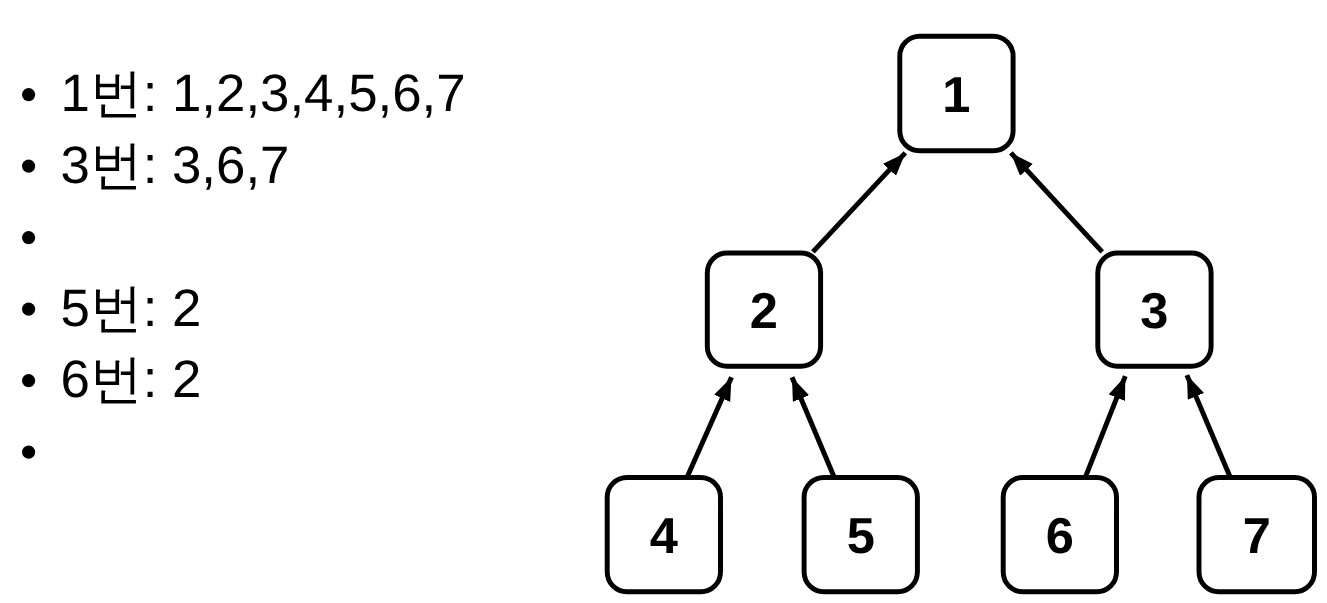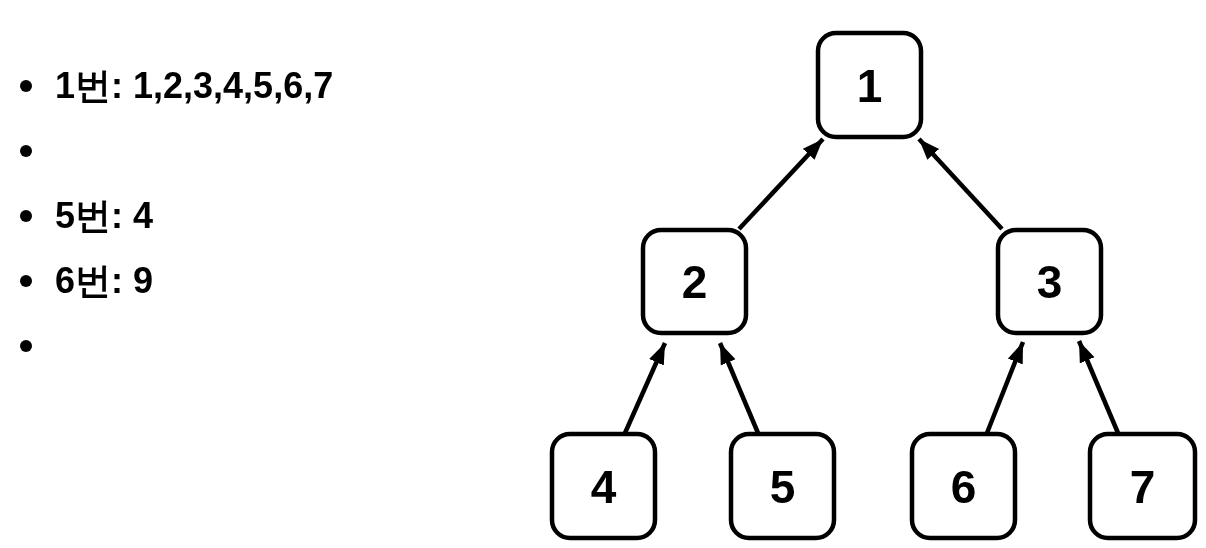--- a/index.html
+++ b/index.html
@@ -27,25 +27,24 @@
   }
   .bullet {
     flex: none;
     width: 12px;
     height: 12px;
     border-radius: 50%;
     background: #000000;
     margin-right: 23px;
   }
   .item-text {
-    font-size: 36px;
+    font-size: 48px;
     line-height: 1;
     color: #000000;
     white-space: nowrap;
-    font-weight: bold;
   }
   
   .tree-svg {
     position: absolute;
     left: 0;
     top: 0;
     width: 1206px;
     height: 548px;
   }
   .edge {
@@ -71,28 +70,32 @@
 
 <div class="stage">
 
   <ul class="list">
     <li>
       <span class="bullet"></span>
       <span class="item-text">1번: 1,2,3,4,5,6,7</span>
     </li>
     <li>
       <span class="bullet"></span>
+      <span class="item-text">3번: 3,6,7</span>
     </li>
     <li>
       <span class="bullet"></span>
-      <span class="item-text">5번: 4</span>
     </li>
     <li>
       <span class="bullet"></span>
-      <span class="item-text">6번: 9</span>
+      <span class="item-text">5번: 2</span>
+    </li>
+    <li>
+      <span class="bullet"></span>
+      <span class="item-text">6번: 2</span>
     </li>
     <li>
       <span class="bullet"></span>
     </li>
   </ul>
 
   <svg class="tree-svg" viewBox="0 0 1206 548">
     <defs>
       <marker id="arrowhead" markerUnits="userSpaceOnUse" markerWidth="24" markerHeight="18" refX="21" refY="8" orient="auto">
         <path d="M0,0 L21,8 L0,16 Z" fill="#000000"></path>

